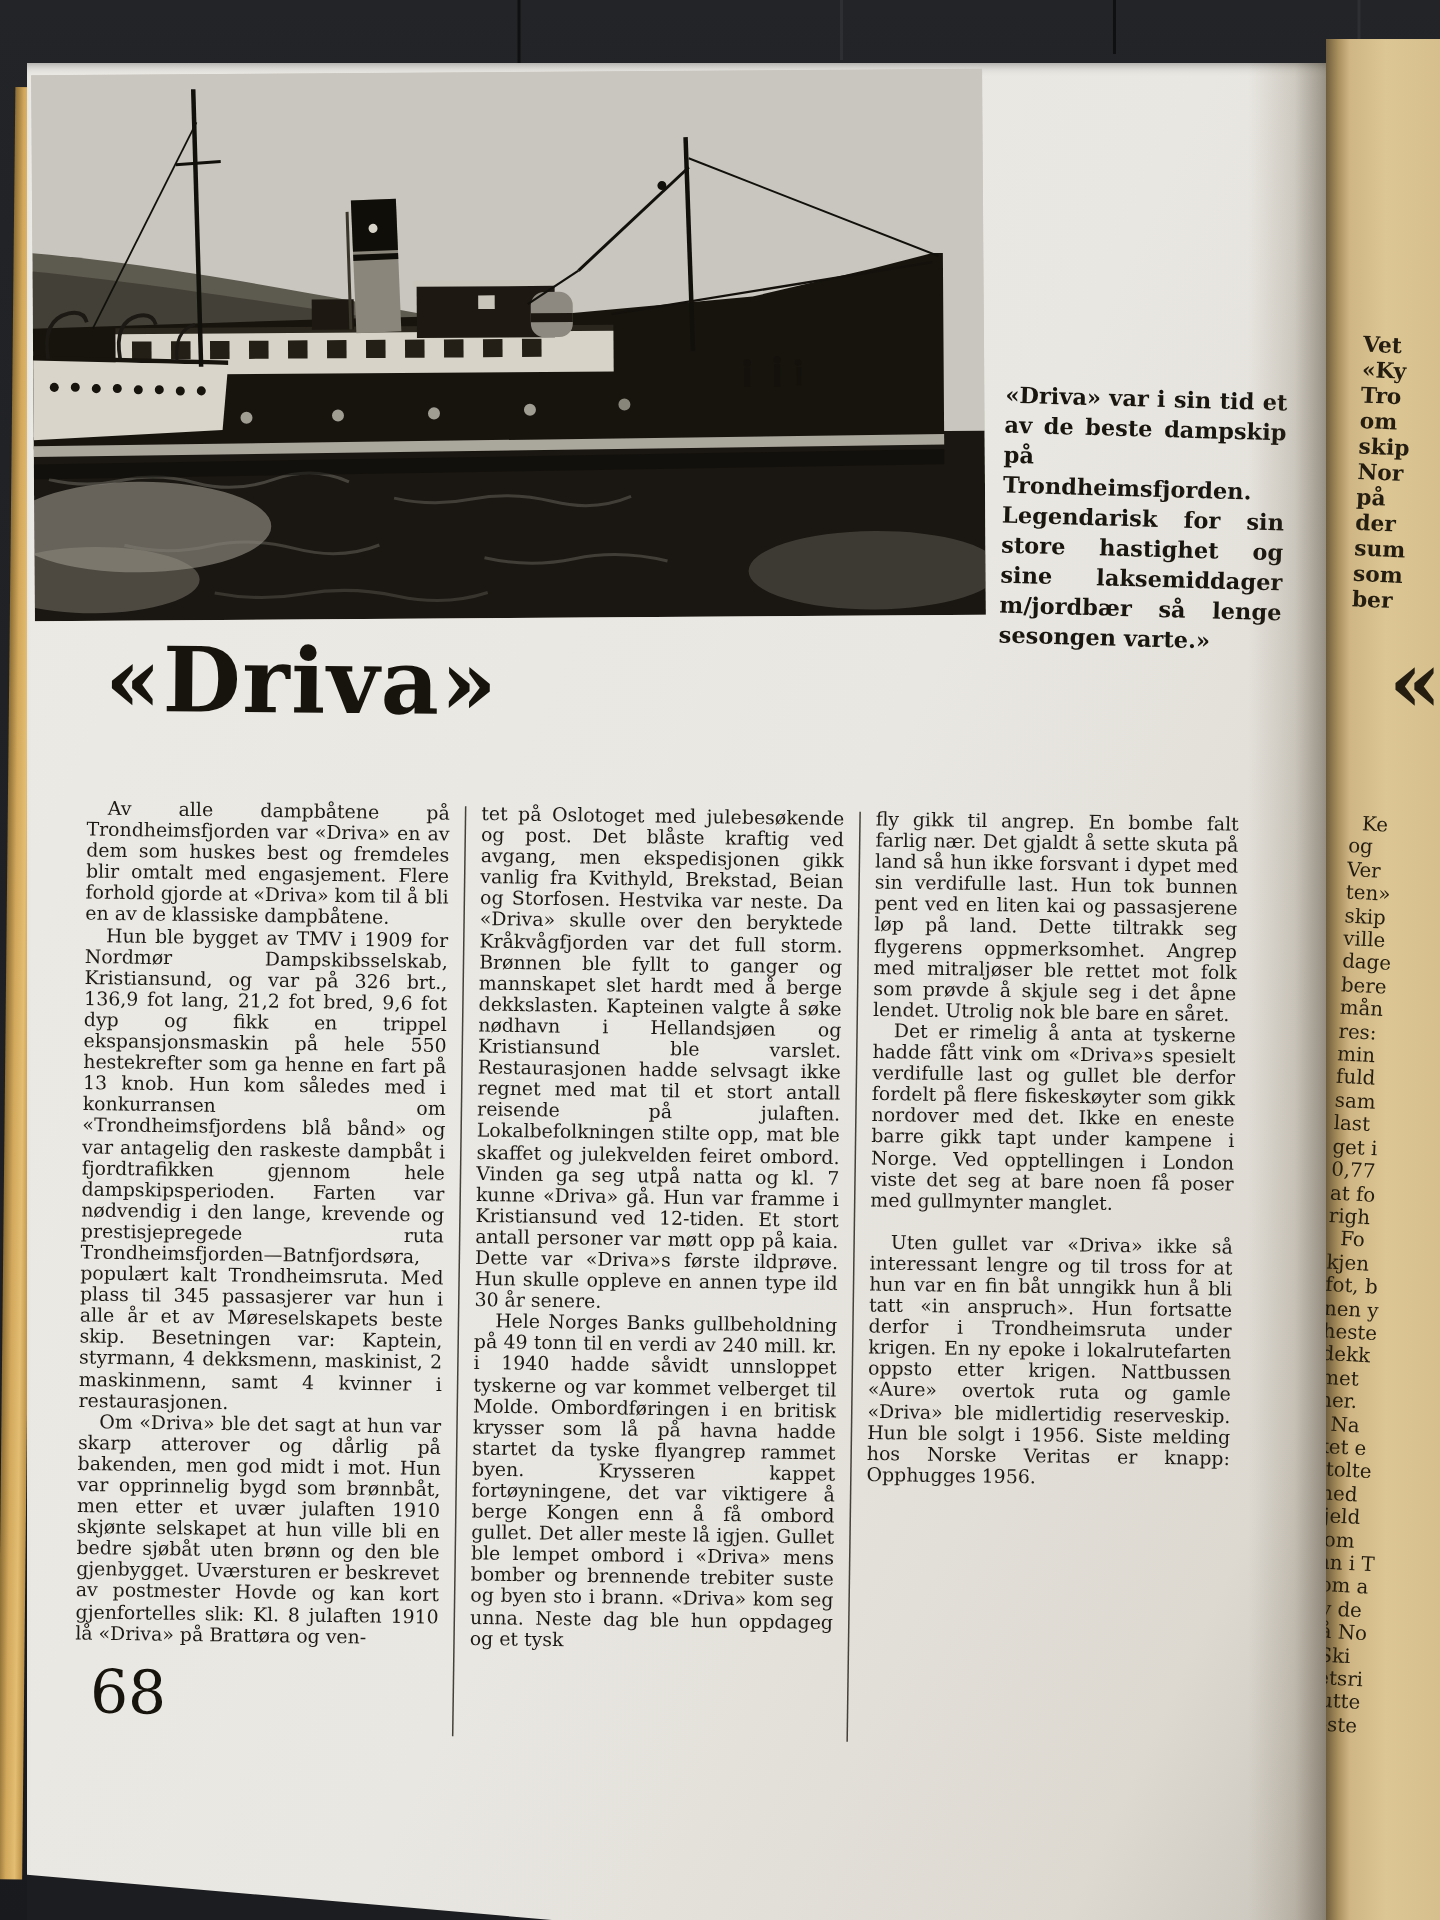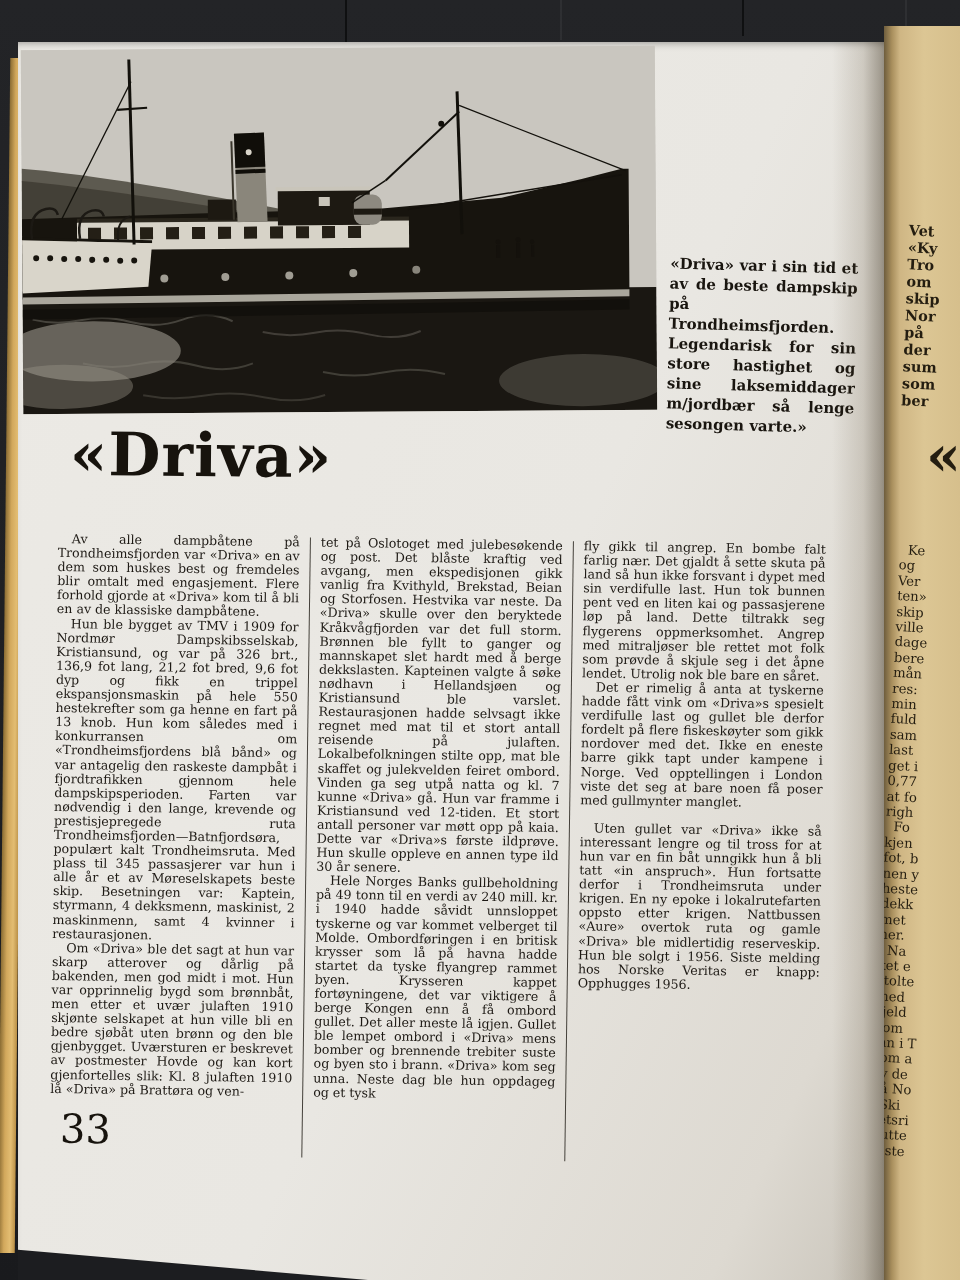--- a/index.html
+++ b/index.html
@@ -210,21 +210,21 @@
       <p>Hele Norges Banks gullbeholdning på 49 tonn til en verdi av 240 mill. kr. i 1940 hadde såvidt unnsloppet tyskerne og var kommet velberget til Molde. Ombordføringen i en britisk krysser som lå på havna hadde startet da tyske flyangrep rammet byen. Krysseren kappet fortøyningene, det var viktigere å berge Kongen enn å få ombord gullet. Det aller meste lå igjen. Gullet ble lempet ombord i «Driva» mens bomber og brennende trebiter suste og byen sto i brann. «Driva» kom seg unna. Neste dag ble hun oppdageg og et tysk</p>
     </div>
     <div class="rule"></div>
     <div class="col">
       <p class="cont">fly gikk til angrep. En bombe falt farlig nær. Det gjaldt å sette skuta på land så hun ikke forsvant i dypet med sin verdifulle last. Hun tok bunnen pent ved en liten kai og passasjerene løp på land. Dette tiltrakk seg flygerens oppmerksomhet. Angrep med mitraljøser ble rettet mot folk som prøvde å skjule seg i det åpne lendet. Utrolig nok ble bare en såret.</p>
       <p>Det er rimelig å anta at tyskerne hadde fått vink om «Driva»s spesielt verdifulle last og gullet ble derfor fordelt på flere fiskeskøyter som gikk nordover med det. Ikke en eneste barre gikk tapt under kampene i Norge. Ved opptellingen i London viste det seg at bare noen få poser med gullmynter manglet.</p>
       <p class="gap">Uten gullet var «Driva» ikke så interessant lengre og til tross for at hun var en fin båt unngikk hun å bli tatt «in anspruch». Hun fortsatte derfor i Trondheimsruta under krigen. En ny epoke i lokalrutefarten oppsto etter krigen. Nattbussen «Aure» overtok ruta og gamle «Driva» ble midlertidig reserveskip. Hun ble solgt i 1956. Siste melding hos Norske Veritas er knapp: Opphugges 1956.</p>
     </div>
   </div>
 
-  <div class="pagenum">33</div>
+  <div class="pagenum">68</div>
 
   <div class="gutter-shadow"></div>
   <div class="corner-dark"></div>
 </div>
 
 <div class="right-page">
   <div class="rp-caption">Vet
 «Ky
 Tro
 om

